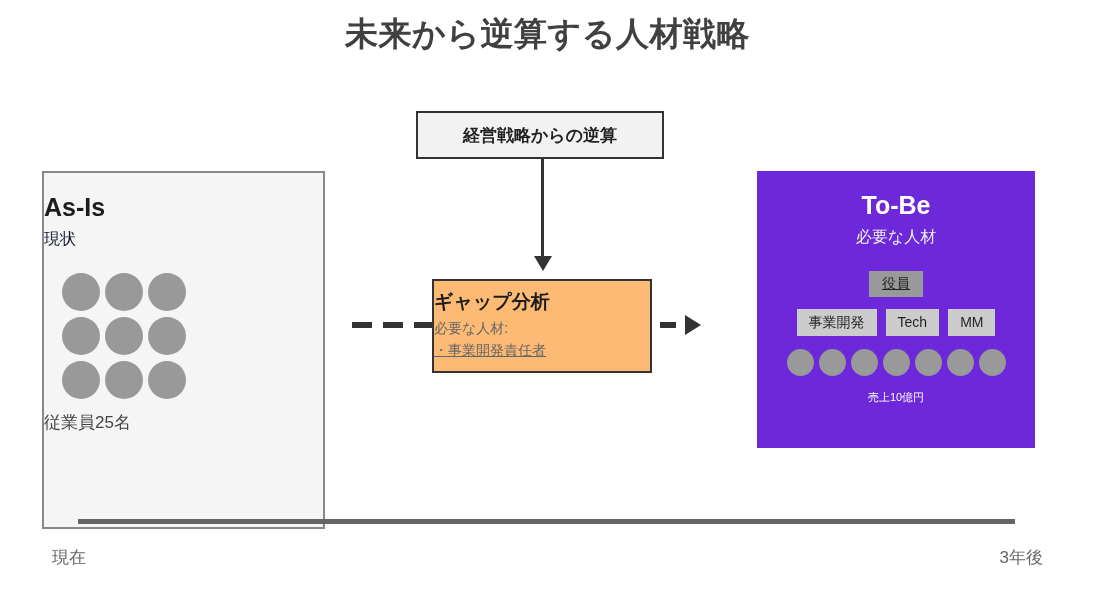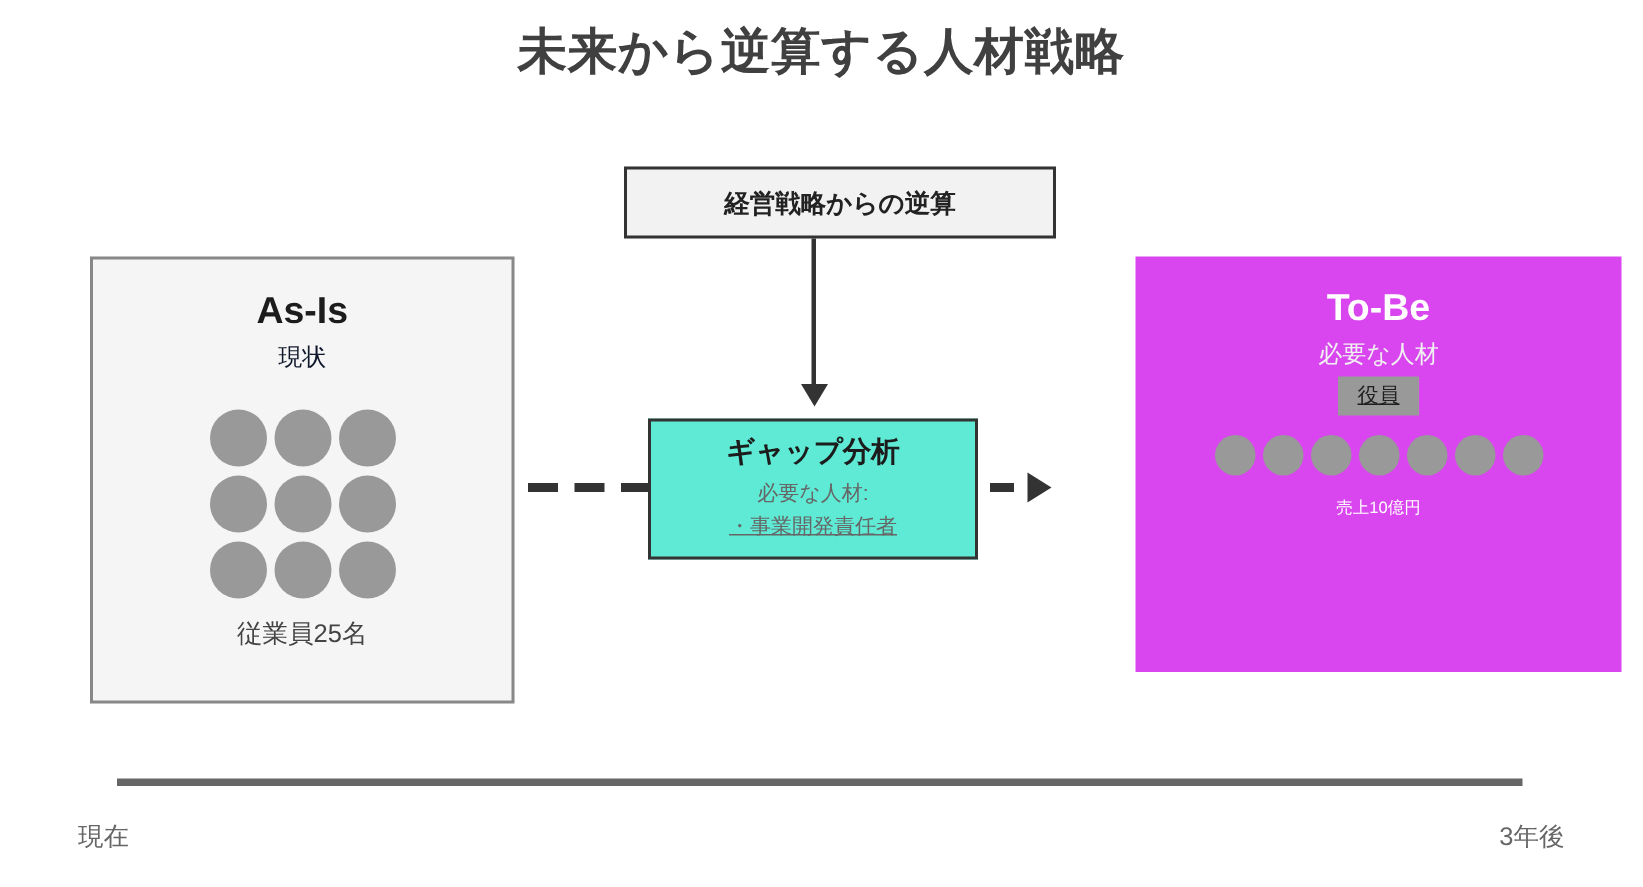--- a/index.html
+++ b/index.html
@@ -26,30 +26,30 @@
     font-size: 33px;
     font-weight: bold;
     color: #404040;
     letter-spacing: 0.5px;
     white-space: nowrap;
   }
 
   
   .asis-panel {
     position: absolute;
-    left: 60px;
+    left: 42px;
     top: 171px;
     width: 283px;
-    height: 298px;
+    height: 358px;
     background: #f5f5f5;
     border: 2px solid #888888;
     box-sizing: border-box;
     display: flex;
     flex-direction: column;
-    align-items: center;
+    align-items: flex-start;
   }
   .asis-heading {
     font-size: 25px;
     font-weight: bold;
     color: #1c1c1c;
     margin-top: 22px;
     line-height: 1;
   }
   .asis-sub {
     font-size: 16px;
@@ -77,21 +77,21 @@
     font-size: 17px;
     color: #444444;
     margin-top: 12px;
   }
 
   
   .strategy-box {
     position: absolute;
     left: 416px;
     top: 111px;
-    width: 288px;
+    width: 248px;
     height: 48px;
     background: #f2f2f2;
     border: 2px solid #333333;
     box-sizing: border-box;
     display: flex;
     align-items: center;
     justify-content: center;
   }
   .strategy-label {
     font-size: 17px;
@@ -122,26 +122,26 @@
     border-top: 15px solid #333333;
   }
 
   
   .gap-box {
     position: absolute;
     left: 432px;
     top: 279px;
     width: 220px;
     height: 94px;
-    background: #5eead4;
+    background: #fdba74;
     border: 2px solid #333333;
     box-sizing: border-box;
     display: flex;
     flex-direction: column;
-    align-items: center;
+    align-items: flex-start;
   }
   .gap-title {
     font-size: 19px;
     font-weight: bold;
     color: #1c1c1c;
     margin-top: 11px;
     line-height: 1;
   }
   .gap-line {
     font-size: 14px;
@@ -193,43 +193,43 @@
     border-bottom: 10px solid transparent;
     border-left: 16px solid #333333;
     flex: 0 0 auto;
   }
 
   
   .tobe-panel {
     position: absolute;
     left: 757px;
     top: 171px;
-    width: 324px;
+    width: 278px;
     height: 277px;
-    background: #d946ef;
+    background: #6d28d9;
     box-sizing: border-box;
     display: flex;
     flex-direction: column;
     align-items: center;
   }
   .tobe-heading {
     font-size: 25px;
     font-weight: bold;
     color: #ffffff;
     margin-top: 22px;
     line-height: 1;
   }
   .tobe-sub {
     font-size: 16px;
     color: #f0f0f0;
     margin-top: 11px;
     line-height: 1;
   }
   .exec-badge {
-    margin-top: 6px;
+    margin-top: 26px;
     background: #999999;
     color: #1f1f1f;
     font-size: 14px;
     padding: 4px 13px;
     line-height: 1.25;
     text-decoration: underline;
   }
   .role-row {
     margin-top: 12px;
     display: flex;
@@ -328,20 +328,25 @@
 
 <div class="dash-right">
   <span class="seg"></span>
   <span class="head"></span>
 </div>
 
 <div class="tobe-panel">
   <div class="tobe-heading">To-Be</div>
   <div class="tobe-sub">必要な人材</div>
   <div class="exec-badge">役員</div>
+  <div class="role-row">
+    <span class="role-tag">事業開発</span>
+    <span class="role-tag">Tech</span>
+    <span class="role-tag">MM</span>
+  </div>
   <div class="tobe-dots">
     <span class="dot"></span>
     <span class="dot"></span>
     <span class="dot"></span>
     <span class="dot"></span>
     <span class="dot"></span>
     <span class="dot"></span>
     <span class="dot"></span>
   </div>
   <div class="tobe-caption">売上10億円</div>

